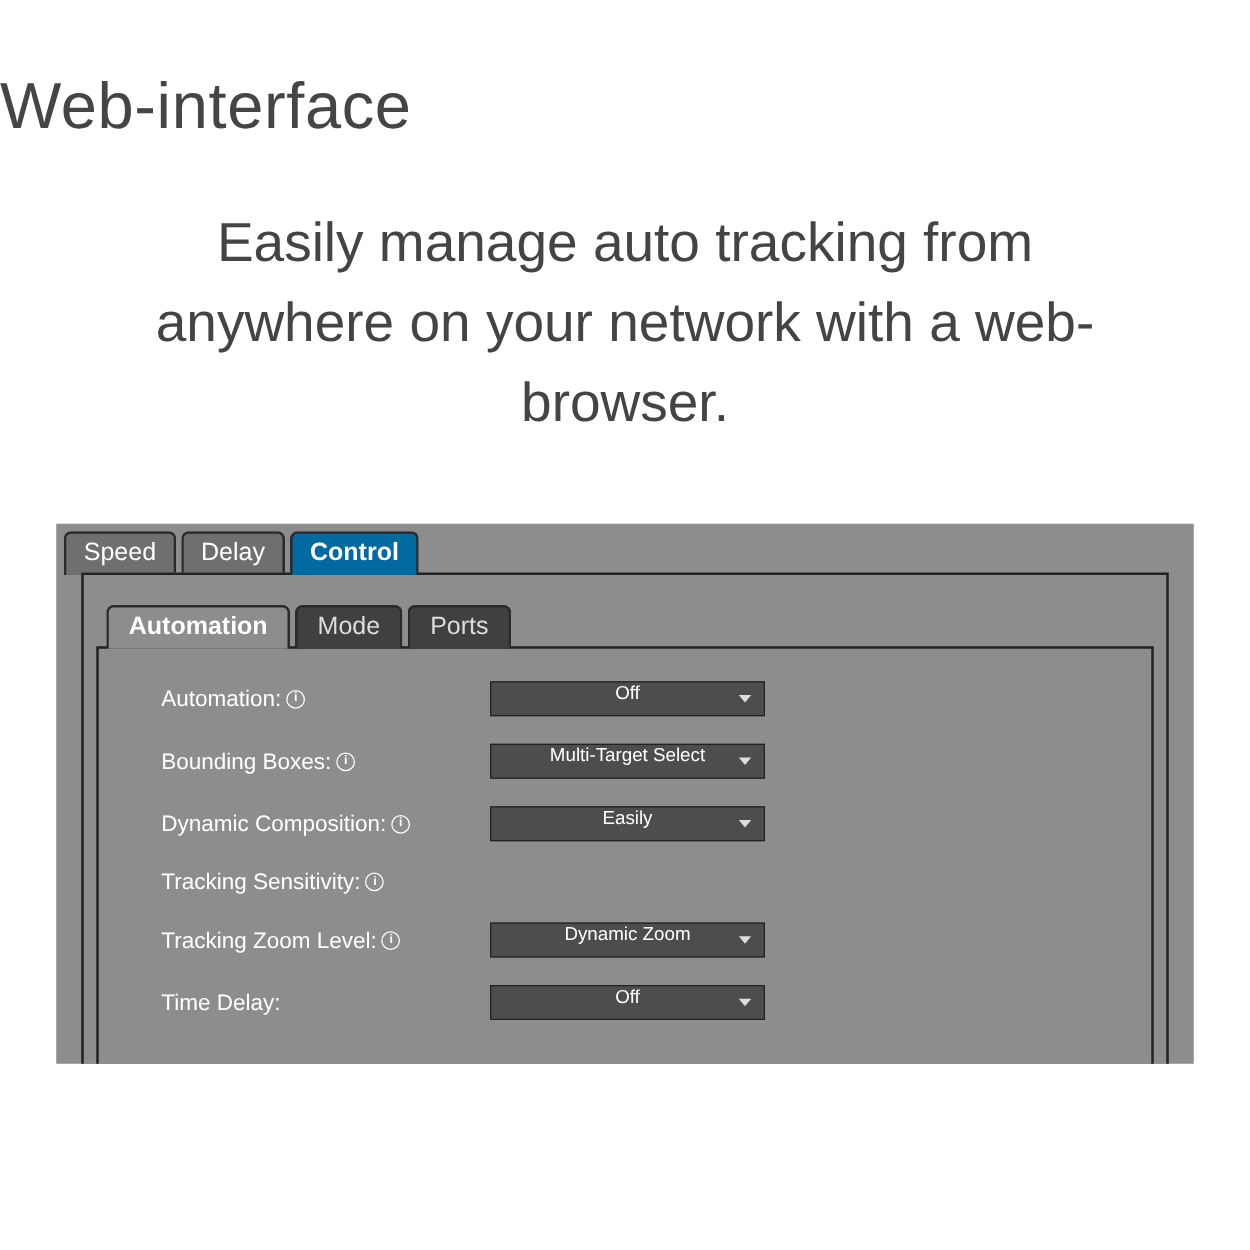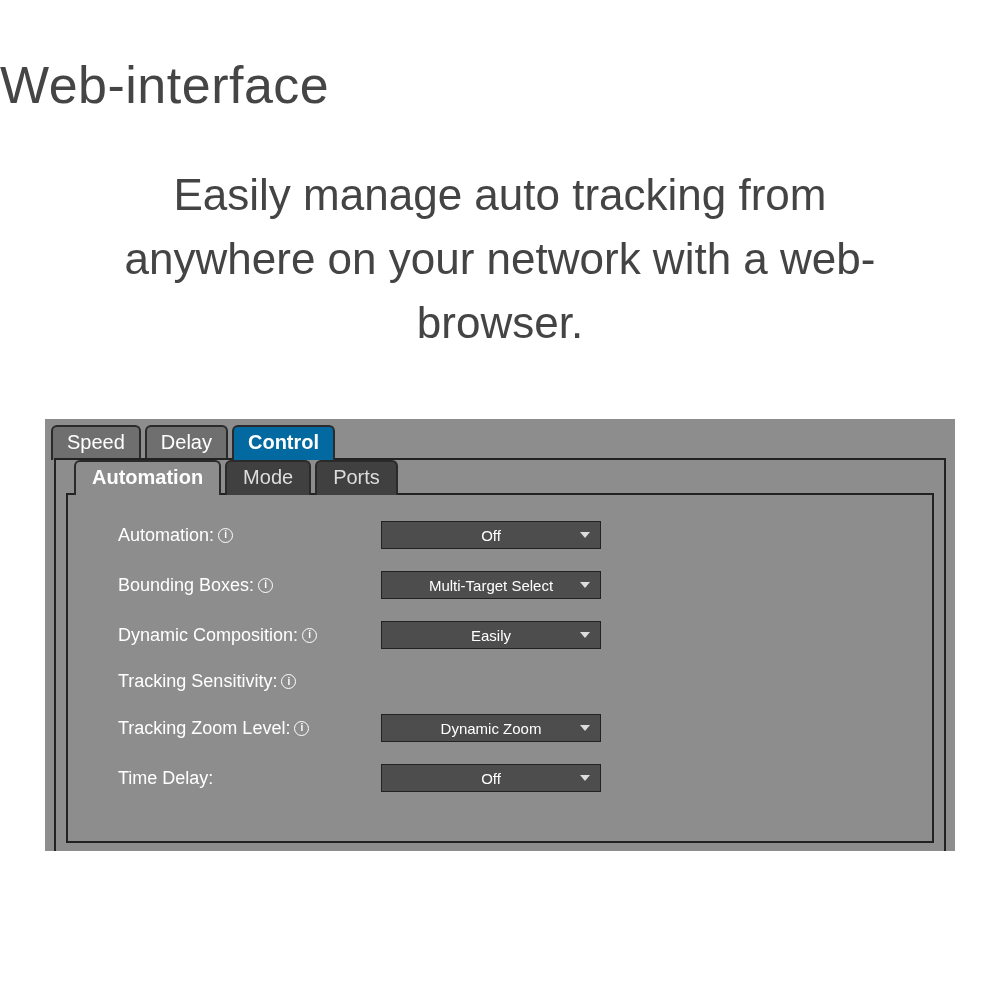--- a/index.html
+++ b/index.html
@@ -57,22 +57,22 @@
     }
     .top-tab.active {
       background: #0369a1;
       color: #fff;
       font-weight: 600;
       position: relative;
       z-index: 3;
     }
     .outer-box {
       border: 2px solid #222;
-      margin: 0 3px;
-      padding: 0 10px 0 10px;
+      margin: 0 14px;
+      padding: 24px 10px 0 10px;
       height: 400px;
       position: relative;
       top: -2px;
       background: #8d8d8d;
     }
     
     .sub-tabs {
       display: flex;
       gap: 4px;
       margin-left: 8px;
@@ -131,21 +131,21 @@
       line-height: 1;
     }
     .select-box {
       width: 220px;
       height: 28px;
       background: #4d4d4d;
       border: 1px solid #222;
       color: #fff;
       font-size: 15px;
       display: flex;
-      align-items: center;
+      align-items: flex-start;
       justify-content: center;
       position: relative;
       cursor: pointer;
     }
     .select-box .caret {
       position: absolute;
       right: 10px;
       top: 50%;
       transform: translateY(-50%);
       width: 0;

